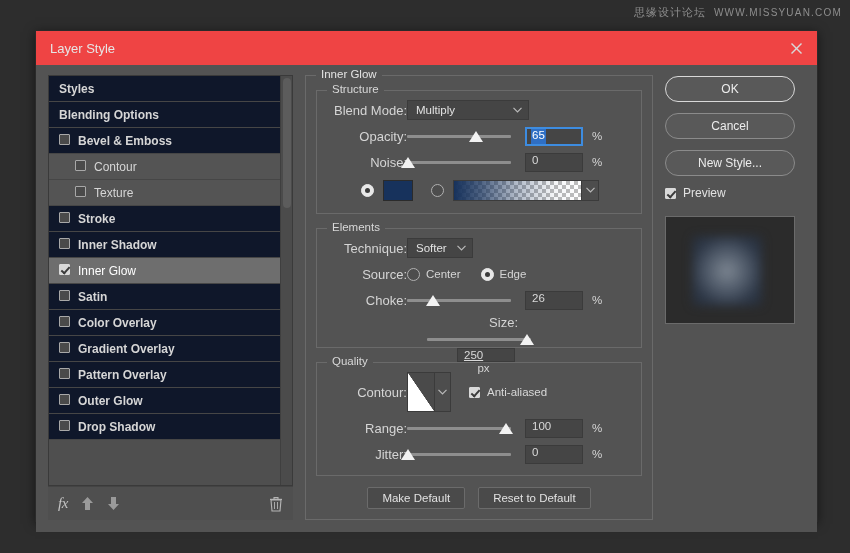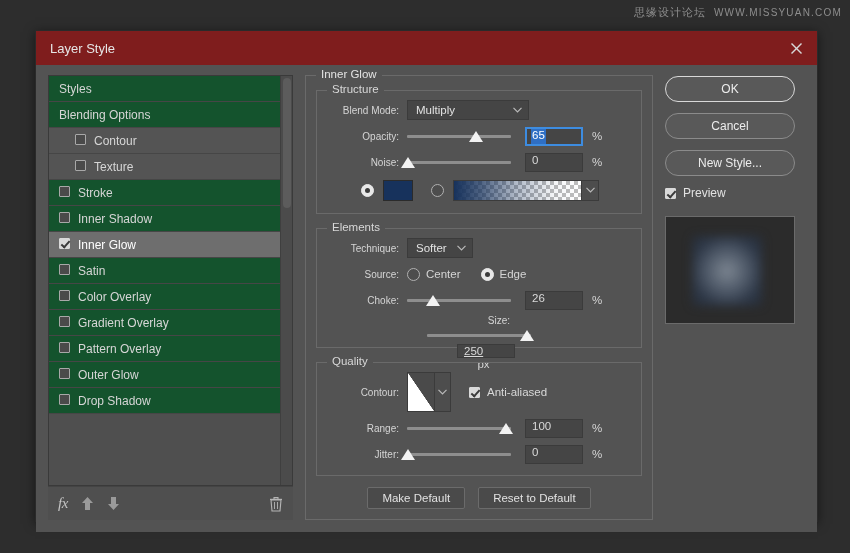--- a/index.html
+++ b/index.html
@@ -34,21 +34,21 @@
     position: absolute;
     left: 35px; top: 30px;
     width: 783px; height: 492px;
     background: #535353;
     border: 1px solid #2a2a2a;
     box-shadow: 0 2px 10px rgba(0,0,0,.5);
     display: flex; flex-direction: column;
   }
   .titlebar {
     height: 34px;
-    background: #7f1d1d;
+    background: #ef4444;
     display: flex; align-items: center;
     padding: 0 4px 0 14px;
     flex: none;
     position: relative;
   }
   .title-text {
     color: #e6e6e6;
     font-size: 13px;
   }
   .close-btn {
@@ -90,21 +90,21 @@
     height: 26px;
     display: flex; align-items: center;
     padding-left: 10px;
     border-bottom: 1px solid #464646;
     color: #d6d6d6;
     font-size: 12px;
     position: relative;
     cursor: default;
     background: #575757;
   }
-  .style-row.plain { background: #14532d; }
+  .style-row.plain { background: #0f172a; font-weight: bold; }
   .style-row.indent { padding-left: 26px; background: #545454; }
   .style-row.selected { background: #6e6e6e; color: #ffffff; }
   .style-row .cb { margin-right: 8px; flex: none; }
   .style-row .label { white-space: nowrap; }
   .style-row .plus {
     position: absolute; right: 8px; top: 50%;
     transform: translateY(-50%);
   }
   .style-row.header { padding-left: 10px; }
 
@@ -214,22 +214,21 @@
   }
 
   .row {
     display: flex; align-items: center;
     height: 22px;
     margin-bottom: 4px;
   }
   .row .rlabel {
     width: 78px;
     text-align: right;
-    padding-right: 8px;
-    font-size: 10px;
+    font-size: 13px;
     color: #d5d5d5;
     flex: none;
     white-space: nowrap;
   }
 
   
   .select {
     height: 20px;
     background: #454545;
     border: 1px solid #3b3b3b;
@@ -454,20 +453,24 @@
           <div class="styles-list">
 
             <div class="style-row header plain">
               <span class="label">Styles</span>
             </div>
 
             <div class="style-row header plain">
               <span class="label">Blending Options</span>
             </div>
 
+            <div class="style-row plain">
+              <span class="cb"><span class="cb-box"></span></span>
+              <span class="label">Bevel &amp; Emboss</span>
+            </div>
 
             <div class="style-row indent">
               <span class="cb"><span class="cb-box"></span></span>
               <span class="label">Contour</span>
             </div>
 
             <div class="style-row indent">
               <span class="cb"><span class="cb-box"></span></span>
               <span class="label">Texture</span>
             </div>

